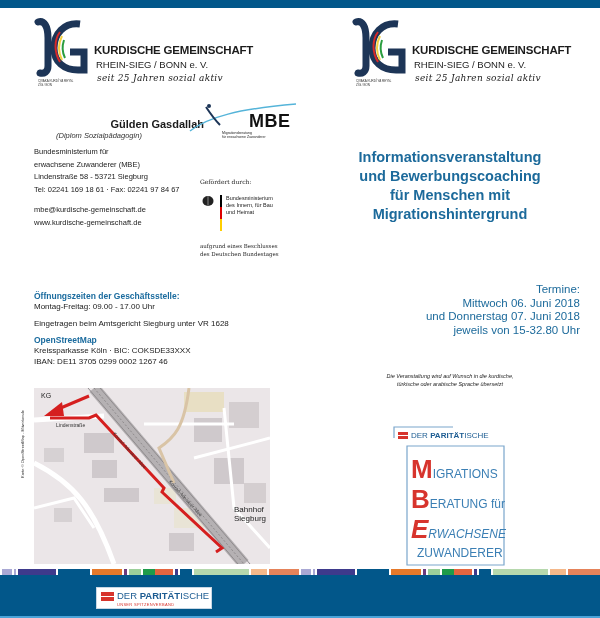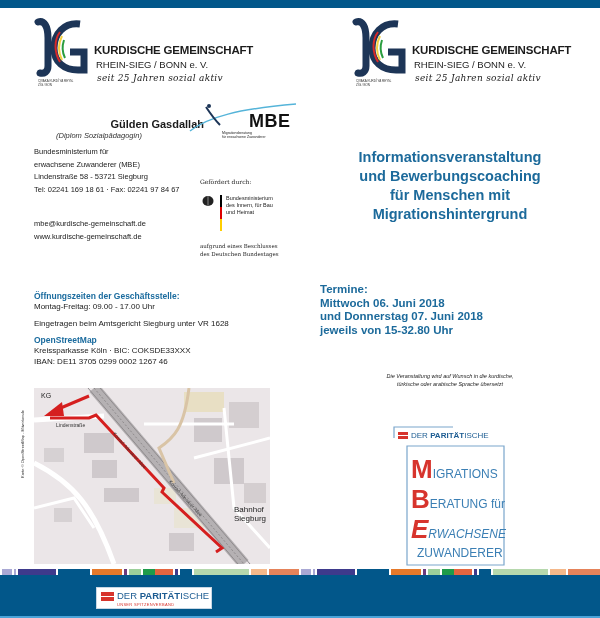--- a/index.html
+++ b/index.html
@@ -19,21 +19,21 @@
   .kg-title { position: absolute; left: 60px; top: 26px; font-size: 11.5px; font-weight: bold; color: #1c1c1c; letter-spacing: -0.2px; white-space: nowrap; }
   .kg-region { position: absolute; left: 62px; top: 41px; font-size: 9.5px; color: #1c1c1c; white-space: nowrap; }
   .kg-slogan { position: absolute; left: 63px; top: 55px; font-size: 9px; font-style: italic; font-family: "DejaVu Serif", serif; color: #222; white-space: nowrap; letter-spacing: 0.3px; }
 
   
   .contact { position: absolute; left: 34px; top: 110px; width: 170px; }
   .contact-name { font-size: 11px; font-weight: bold; color: #1a1a1a; text-align: right; }
   .contact-role { font-size: 7.5px; font-style: italic; color: #333; margin-top: 1px; margin-left: 22px; }
   .contact-line { font-size: 7.5px; color: #222; line-height: 12.5px; white-space: nowrap; }
   .contact-block { margin-top: 6px; }
-  .contact-web { margin-top: 22px; }
+  .contact-web { margin-top: 8px; }
 
   
   .mbe-logo { position: absolute; left: 188px; top: 95px; width: 110px; height: 45px; }
   .mbe-text { position: absolute; left: 34px; top: 8px; font-size: 18px; font-weight: bold; color: #111; letter-spacing: 0.5px; margin-left: 27px; }
   .mbe-sub { position: absolute; left: 34px; top: 28px; font-size: 3.5px; line-height: 4.2px; color: #222; width: 70px; }
 
   .funded { position: absolute; left: 200px; top: 170px; width: 100px; }
   .funded-label { font-size: 6px; color: #222; font-family: "DejaVu Serif", serif; }
   .bmi { position: relative; margin-top: 10px; height: 44px; }
   .eagle { position: absolute; left: 2px; top: 0px; width: 12px; height: 12px; }
@@ -46,21 +46,21 @@
   .section-head { font-size: 8.5px; font-weight: bold; color: #1a6b9e; }
   .info-line { font-size: 8px; color: #1a1a1a; line-height: 11px; white-space: nowrap; }
   .gap { height: 6px; }
 
   
   .map { position: absolute; left: 34px; top: 380px; width: 236px; height: 176px; background: #ece8ea; overflow: hidden; }
   .map-credit { position: absolute; left: 20px; top: 470px; transform-origin: left top; transform: rotate(-90deg); font-size: 4px; color: #333; white-space: nowrap; }
 
   
   .headline { position: absolute; left: 20px; top: 140px; width: 260px; text-align: center; font-size: 14.5px; font-weight: bold; color: #1c6a9b; line-height: 19px; }
-  .dates { position: absolute; left: 20px; top: 275px; width: 260px; text-align: left; font-size: 11.5px; font-weight: bold; color: #1c6a9b; line-height: 13.5px; }
+  .dates { position: absolute; left: 20px; top: 275px; width: 260px; text-align: right; font-size: 11.5px; font-weight: normal; color: #1c6a9b; line-height: 13.5px; }
   .translation-note { position: absolute; left: 30px; top: 364px; width: 240px; text-align: center; font-size: 5.5px; font-style: italic; color: #222; line-height: 8px; }
 
   .pari-box { position: absolute; left: 93px; top: 418px; width: 112px; height: 140px; }
 
   
   .stripe { position: absolute; left: 0; top: 569px; width: 600px; height: 6px; display: flex; }
   .bottom-bar { position: absolute; left: 0; top: 575px; width: 600px; height: 41px; background: #02578a; }
   .bottom-line { position: absolute; left: 0; top: 616px; width: 600px; height: 2px; background: #4ba3d8; }
 
   .pari-footer { position: absolute; left: 96px; top: 587px; width: 116px; height: 22px; background: #fff; border: 1px solid #c8d7e4; }

